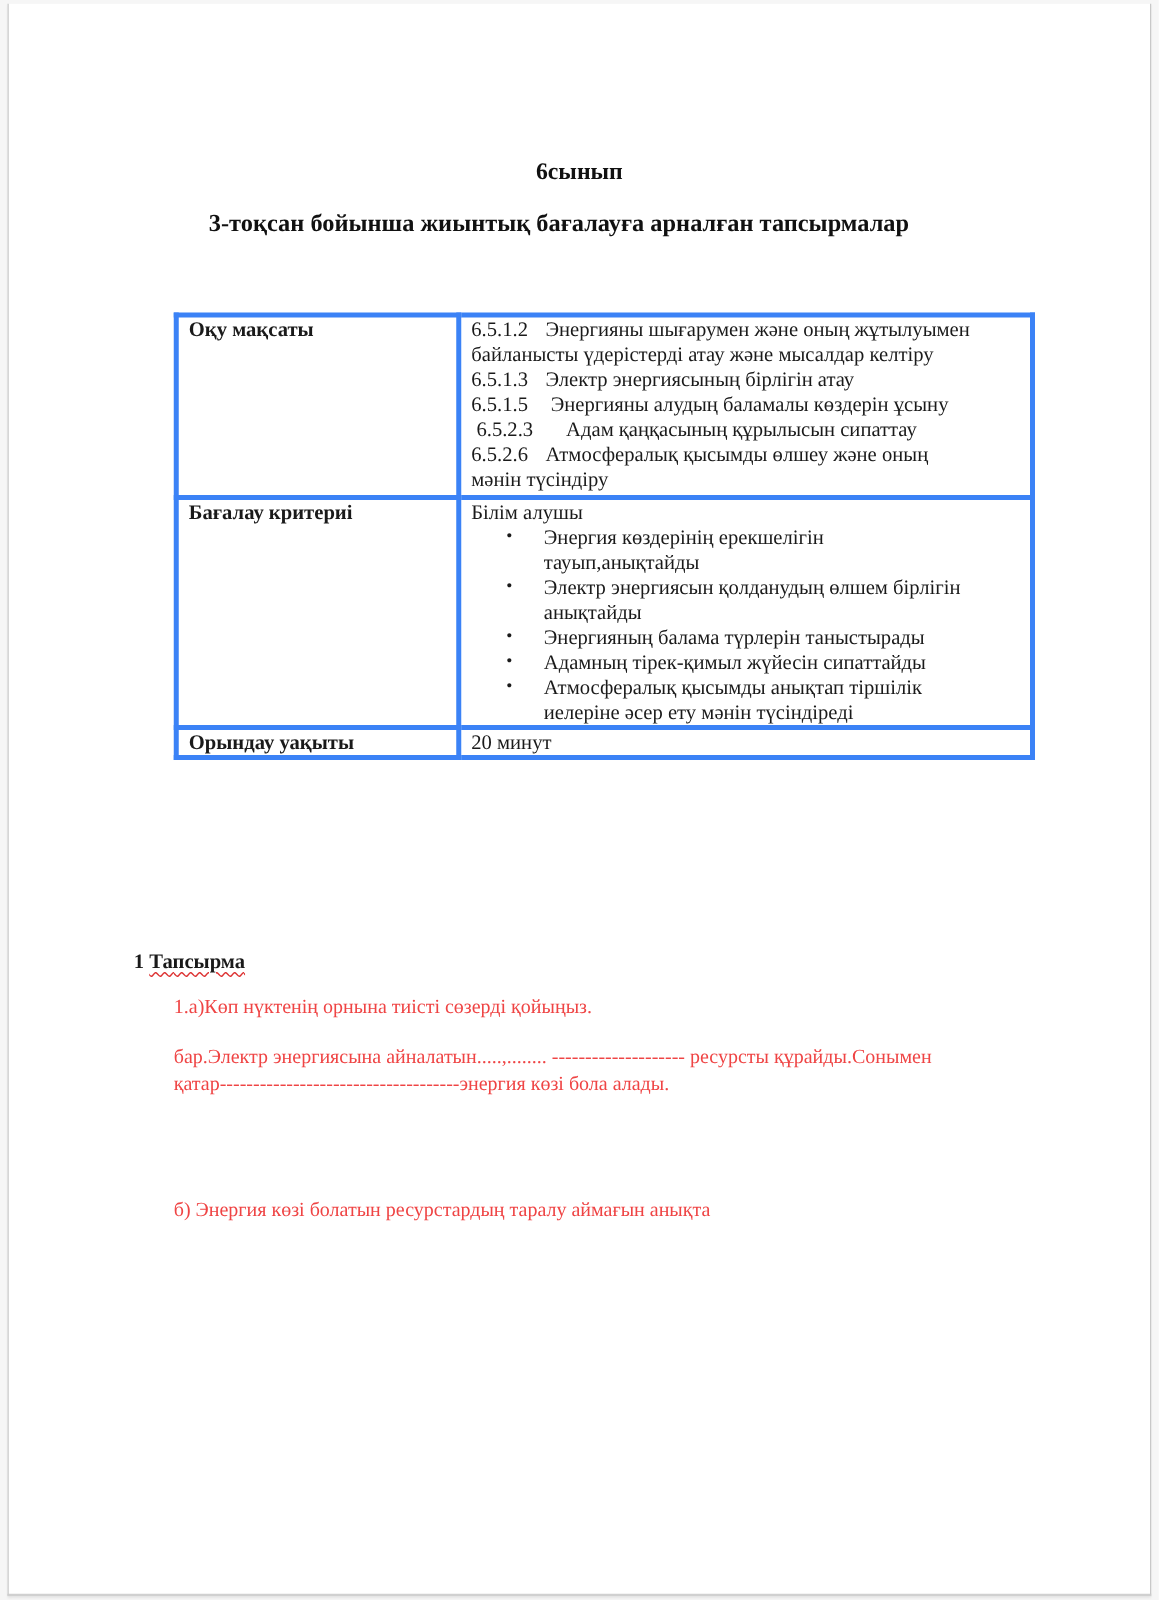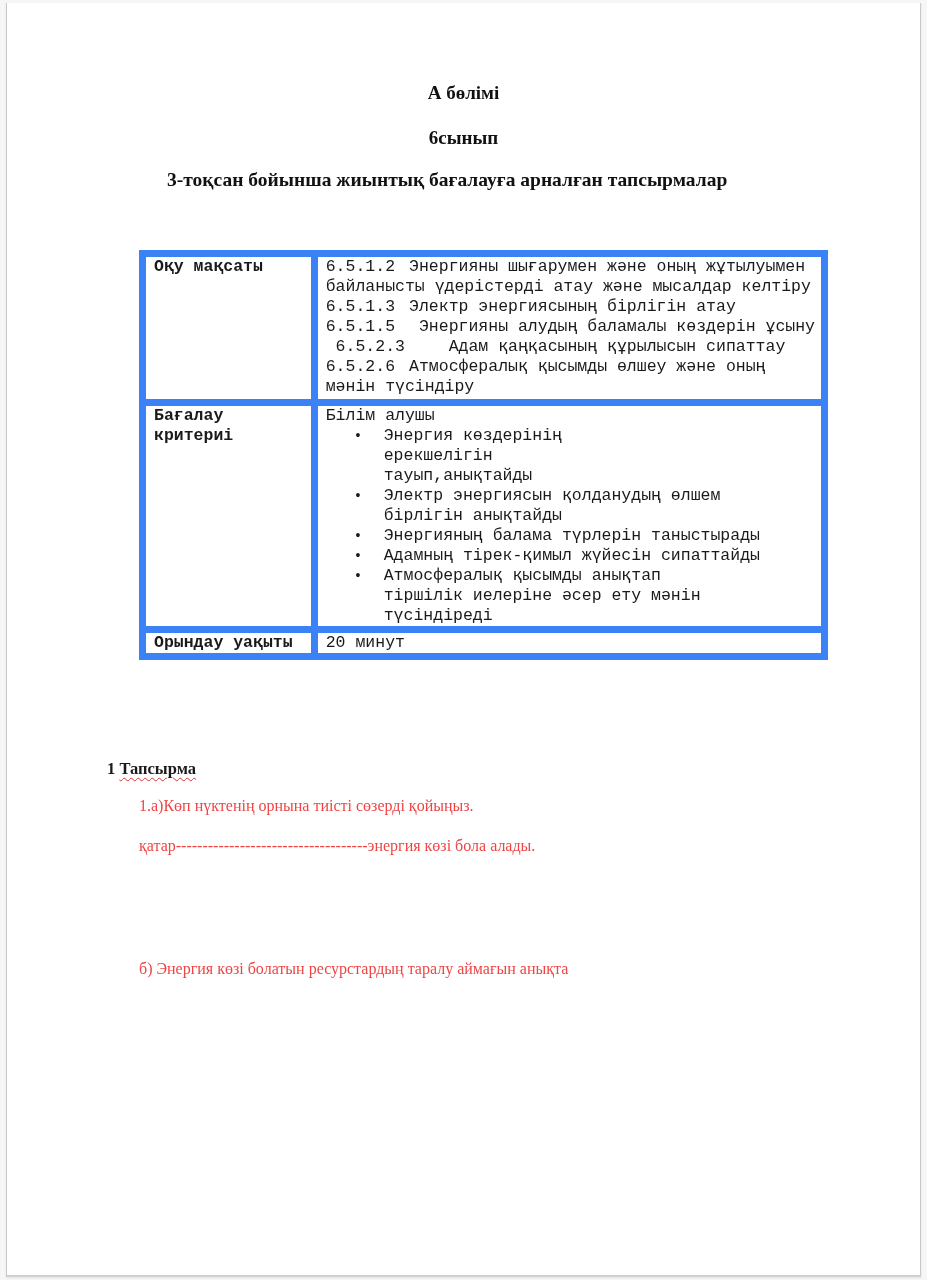--- a/index.html
+++ b/index.html
@@ -48,24 +48,23 @@
     position: absolute;
     left: 132px;
     top: 247px;
     width: 689px;
     border-collapse: collapse;
     font-size: 16.5px;
     line-height: 20px;
     color: #1a1a1a;
   }
   table.info td {
-    border: 7px solid #3b82f6;
+    border: 4px solid #3b82f6;
     vertical-align: top;
     padding: 0 6px 0 8px;
-    font-family: Liberation Mono, monospace;
   }
   table.info td.label {
     width: 208px;
     font-weight: bold;
   }
   .obj-line {
     white-space: nowrap;
   }
   .obj-code {
     display: inline-block;
@@ -103,21 +102,20 @@
     font-size: 16px;
     line-height: 22px;
     color: #ef4444;
   }
 </style>
 </head>
 <body>
 
 <div class="page">
 
-  <div class="heading h-center" style="top:79px;">А бөлімі</div>
   <div class="heading h-center" style="top:124px;">6сынып</div>
   <div class="heading h-left" style="top:166px;">3-тоқсан  бойынша жиынтық бағалауға арналған тапсырмалар</div>
 
   <table class="info">
     <tbody>
         <tr>
       <td class="label" style="height:142px;">Оқу мақсаты</td>
       <td>
         <div class="obj-line"><span class="obj-code">6.5.1.2</span><span>Энергияны шығарумен және оның жұтылуымен</span></div>
         <div class="obj-line"><span>байланысты үдерістерді атау және мысалдар келтіру</span></div>
@@ -149,18 +147,19 @@
     </table>
 
   <div class="task-title">
     <span>1</span>
     <span class="spell">Тапсырма</span>
   </div>
 
   <div class="para" style="left:132px; top:792px;">1.а)Көп нүктенің орнына тиісті сөзерді қойыңыз.</div>
 
   <div class="para" style="left:132px; top:832px; white-space:nowrap;">
+    <div>бар.Электр энергиясына айналатын.....,........ -------------------- ресурсты құрайды.Сонымен</div>
     <div>қатар------------------------------------энергия көзі бола алады.</div>
   </div>
 
   <div class="para" style="left:132px; top:955px;">б) Энергия көзі болатын ресурстардың таралу аймағын анықта</div>
 
 </div>
 
 </body></html>

